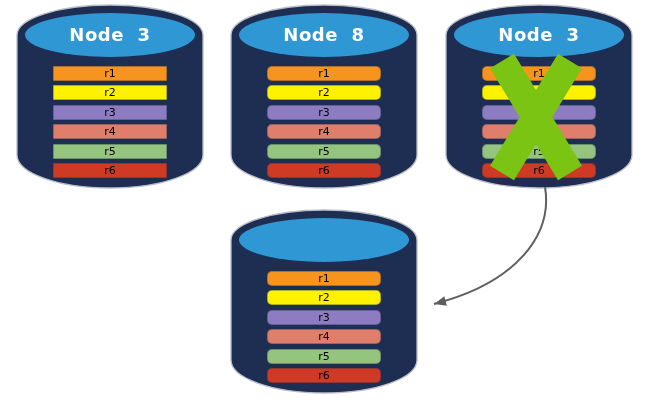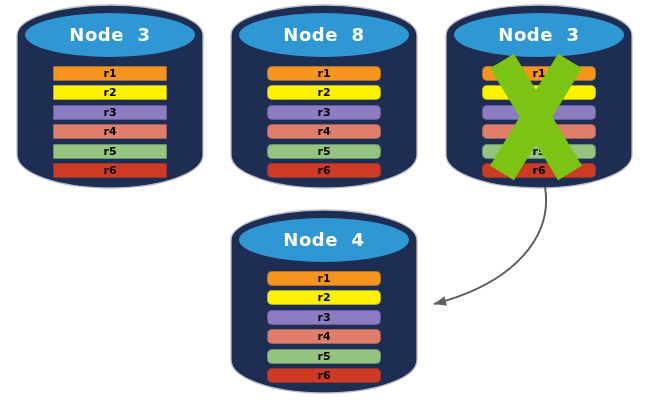--- a/index.html
+++ b/index.html
@@ -47,21 +47,21 @@
     left: 39px;
     top: 63px;
     width: 114px;
   }
   .row {
     height: 13px;
     line-height: 13px;
     margin-top: 4.4px;
     text-align: center;
     font-size: 11px;
-    font-weight: bold;
+    font-weight: normal;
     color: #000000;
     border-radius: 5px;
     border: 0.5px solid rgba(30,45,82,0.35);
   }
   .row:first-child { margin-top: 0; }
   .node.square-rows .row { border-radius: 1px; }
   .xmark {
     position: absolute;
     left: 0; top: 0;
     width: 192px;
@@ -130,21 +130,20 @@
     <svg class="xmark" viewBox="0 0 192 192">
       <path d="M59,58 L127,170 M127,58 L59,170" fill="none" stroke-width="28" stroke="#7cc414"></path>
     </svg>
   </div>
 
   <div class="node" style="left:228px; top:208px;">
     <svg class="cyl" viewBox="0 0 192 192">
       <path d="M3,32 A93,30 0 0 1 189,32 L189,152 A93,33 0 0 1 3,152 Z" stroke-width="1.3" fill="#1e2d52" stroke="#b8bdc9"></path>
       <ellipse cx="96" cy="32" rx="85" ry="22" fill="#2f97d4"></ellipse>
     </svg>
-    <div class="node-title">Node 4</div>
     <div class="rows">
       <div class="row" style="background: rgb(247, 148, 30);">r1</div>
       <div class="row" style="background: rgb(255, 242, 0);">r2</div>
       <div class="row" style="background: rgb(141, 124, 193);">r3</div>
       <div class="row" style="background: rgb(223, 126, 107);">r4</div>
       <div class="row" style="background: rgb(148, 196, 126);">r5</div>
       <div class="row" style="background: rgb(206, 58, 35);">r6</div>
     </div>
   </div>
 

